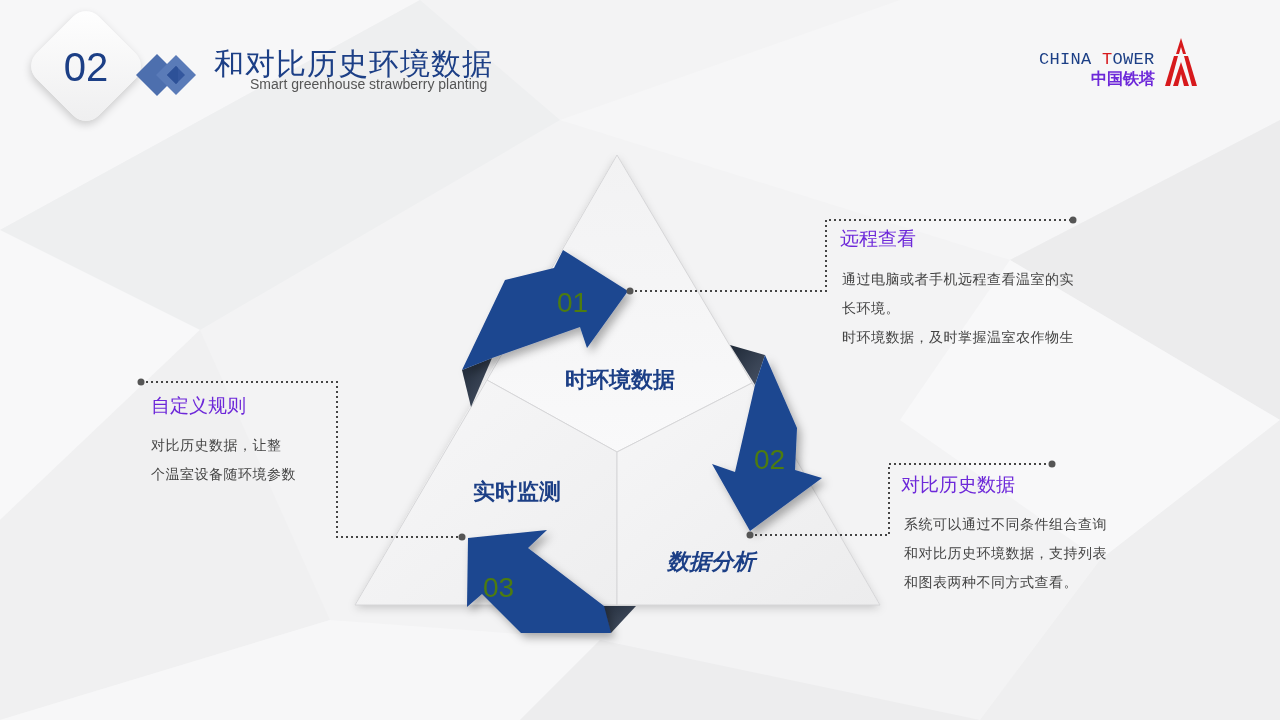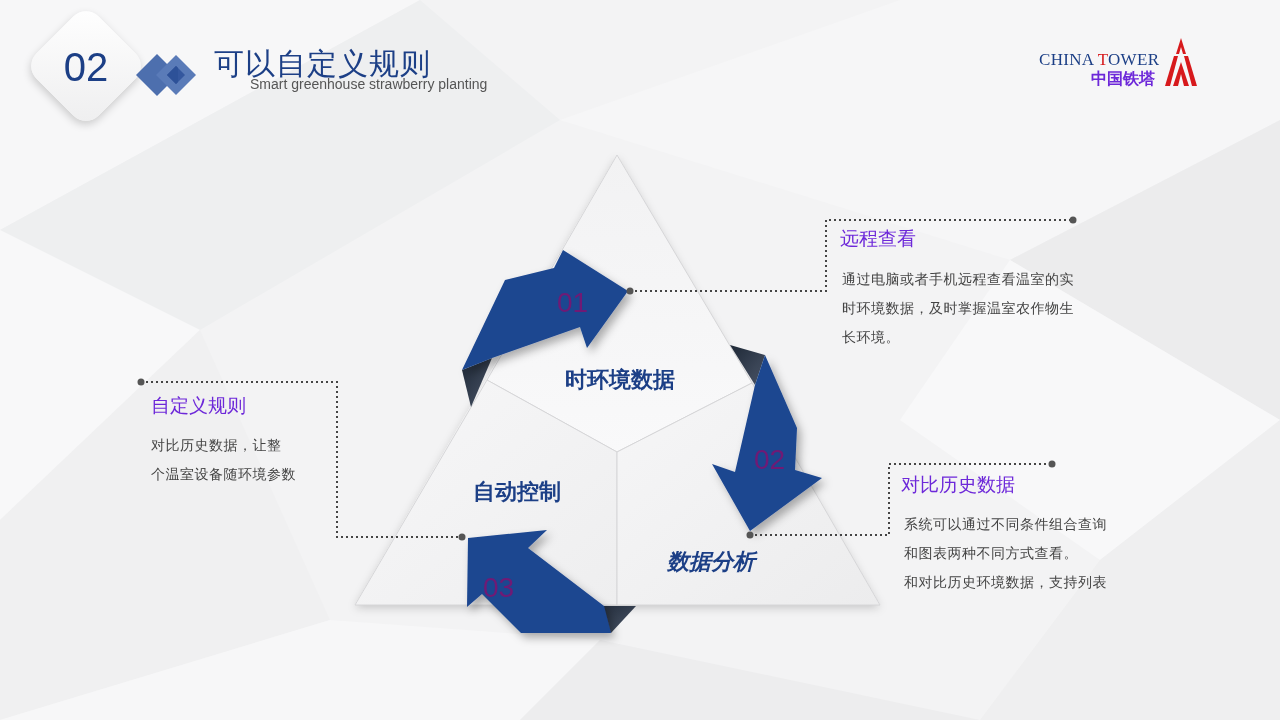--- a/index.html
+++ b/index.html
@@ -24,35 +24,35 @@
   }
   .title-cn {
     position:absolute; left:214px; top:44px; font-size:30px; color:#1c3f86;
     letter-spacing:1px; line-height:40px; white-space:nowrap;
   }
   .title-en {
     position:absolute; left:213px; top:76px; font-family:"Liberation Sans", sans-serif;
     font-size:14px; color:#555; line-height:16px; white-space:nowrap;margin-left:37px;
   }
   .logo-en {
-    position:absolute; left:1039px; top:50px; font-family:Liberation Serif, serif;
+    position:absolute; left:1039px; top:50px; font-family:Liberation Mono, monospace;
     font-size:17px; color:#1c3f86; letter-spacing:0.3px; line-height:20px; white-space:nowrap;
   }
   .logo-en .red { color:#d7191c; }
   .logo-cn {
     position:absolute; left:1091px; top:69px; font-size:16px; color:#6d28d9; line-height:20px; white-space:nowrap;
     font-weight:bold;
   }
 
   
   .seg-label {
     position:absolute; font-size:22px; font-weight:bold; color:#1c3f86; white-space:nowrap; line-height:28px;
   }
   .arrow-num {
-    position:absolute; font-family:"Liberation Sans", sans-serif; font-size:28px; color:#701a75; line-height:32px;
+    position:absolute; font-family:"Liberation Sans", sans-serif; font-size:28px; color:#4d7c0f; line-height:32px;
   }
 
   
   .callout-title {
     position:absolute; font-size:19px; color:#6d28d9; white-space:nowrap; line-height:24px;
   }
   .callout-text {
     position:absolute; font-size:14px; color:#444; line-height:29px; letter-spacing:0.5px;
   }
 </style>
@@ -76,21 +76,21 @@
 <div class="num-badge"></div>
 <div class="num-text">02</div>
 
 <svg class="abs" style="left:134px;top:52px;" width="66" height="46">
   <polygon points="2,23 23,2 44,23 23,44" fill="#4d6fae"></polygon>
   <polygon points="22,23 42,3 62,23 42,43" fill="#5a7bb8"></polygon>
   <polygon points="33,23 42,14 44,16 44,30 42,32" fill="#2c4f96"></polygon>
   <polygon points="33,23 42,14 51,23 42,32" fill="#2e5199" opacity="0.85"></polygon>
 </svg>
 
-<div class="title-cn">可以自定义规则</div>
+<div class="title-cn">和对比历史环境数据</div>
 <div class="title-en">Smart greenhouse strawberry planting</div>
 
 <div class="logo-en"><span>CHINA </span><span class="red">T</span><span>OWER</span></div>
 <div class="logo-cn">中国铁塔</div>
 <svg class="abs" style="left:1164px;top:38px;" width="34" height="50">
   <polygon points="17,0 22,16 19,16 17,9 15,16 12,16" fill="#d7191c"></polygon>
   <polygon points="10,18 14,18 6,48 1,48" fill="#d7191c"></polygon>
   <polygon points="20,18 24,18 33,48 28,48" fill="#d7191c"></polygon>
   <polygon points="17,24 21,36 25,48 20,48 17,36 14,48 9,48 13,36" fill="#d7191c"></polygon>
 </svg>
@@ -155,37 +155,37 @@
 
   <g fill="none" stroke="#444" stroke-width="2" stroke-dasharray="2,3">
     <polyline points="141,382 337,382 337,537 462,537"></polyline>
   </g>
   <circle cx="141" cy="382" r="3.5" fill="#555"></circle>
   <circle cx="462" cy="537" r="3.5" fill="#555"></circle>
 </svg>
 
 <div class="seg-label" style="left:565px;top:366px;">时环境数据</div>
 <div class="seg-label" style="left:667px;top:548px;font-style:italic;">数据分析</div>
-<div class="seg-label" style="left:473px;top:478px;">自动控制</div>
+<div class="seg-label" style="left:473px;top:478px;">实时监测</div>
 
 <div class="arrow-num" style="left:557px;top:287px;">01</div>
 <div class="arrow-num" style="left:754px;top:444px;">02</div>
 <div class="arrow-num" style="left:483px;top:572px;">03</div>
 
 <div class="callout-title" style="left:840px;top:226px;">远程查看</div>
 <div class="callout-text" style="left:842px;top:265px;width:270px;">
   <div>通过电脑或者手机远程查看温室的实</div>
+  <div>长环境。</div>
   <div>时环境数据，及时掌握温室农作物生</div>
-  <div>长环境。</div>
 </div>
 
 <div class="callout-title" style="left:901px;top:472px;">对比历史数据</div>
 <div class="callout-text" style="left:904px;top:510px;width:260px;">
   <div>系统可以通过不同条件组合查询</div>
+  <div>和对比历史环境数据，支持列表</div>
   <div>和图表两种不同方式查看。</div>
-  <div>和对比历史环境数据，支持列表</div>
 </div>
 
 <div class="callout-title" style="left:151px;top:393px;">自定义规则</div>
 <div class="callout-text" style="left:151px;top:431px;width:180px;">
   <div>对比历史数据，让整</div>
   <div>个温室设备随环境参数</div>
 </div>
 
 </body></html>

